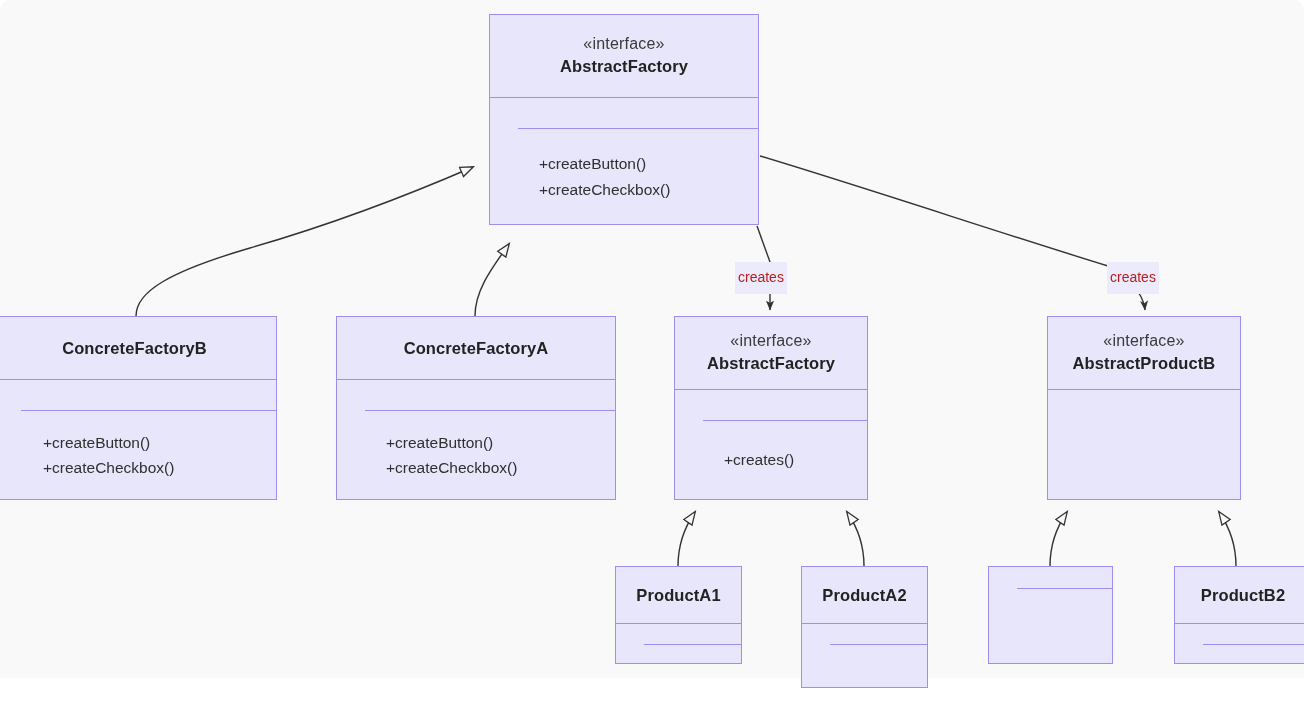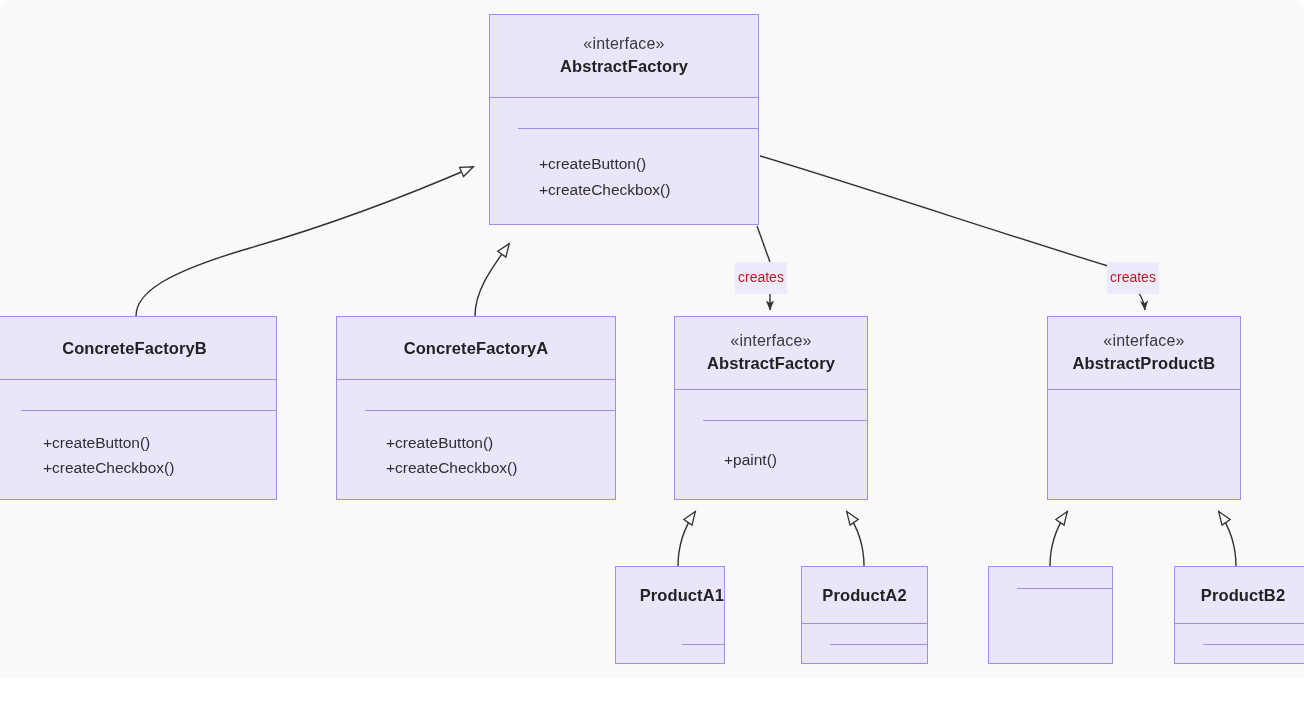--- a/index.html
+++ b/index.html
@@ -165,41 +165,41 @@
     </div>
   </div>
 
   <div class="uml-class" style="left:674px; top:316px; width:194px; height:184px;">
     <div class="compartment c-header" style="height:72px;">
       <div class="stereotype">«interface»</div>
       <div class="class-name">AbstractFactory</div>
     </div>
     <div class="compartment c-attrs" style="height:31px;"></div>
     <div class="compartment c-ops" style="flex:1;">
-      <div class="op-line">+paint()</div>
+      <div class="op-line">+creates()</div>
     </div>
   </div>
 
   <div class="uml-class" style="left:1047px; top:316px; width:194px; height:184px;">
     <div class="compartment c-header" style="height:72px;">
       <div class="stereotype">«interface»</div>
       <div class="class-name">AbstractProductB</div>
     </div>
     <div class="compartment c-attrs" style="height:31px;"></div>
   </div>
 
-  <div class="uml-class" style="left:615px; top:566px; width:110px; height:98px;align-items:flex-end;">
+  <div class="uml-class" style="left:615px; top:566px; width:127px; height:98px;">
     <div class="compartment c-header" style="height:56px;">
       <div class="class-name">ProductA1</div>
     </div>
     <div class="compartment c-attrs" style="height:21px;"></div>
     <div class="compartment c-ops" style="flex:1;"></div>
   </div>
 
-  <div class="uml-class" style="left:801px; top:566px; width:127px; height:98px;">
+  <div class="uml-class" style="left:801px; top:566px; width:127px; height:122px;">
     <div class="compartment c-header" style="height:56px;">
       <div class="class-name">ProductA2</div>
     </div>
     <div class="compartment c-attrs" style="height:21px;"></div>
     <div class="compartment c-ops" style="flex:1;"></div>
   </div>
 
   <div class="uml-class" style="left:988px; top:566px; width:125px; height:98px;">
     <div class="compartment c-attrs" style="height:21px;"></div>
     <div class="compartment c-ops" style="flex:1;"></div>

